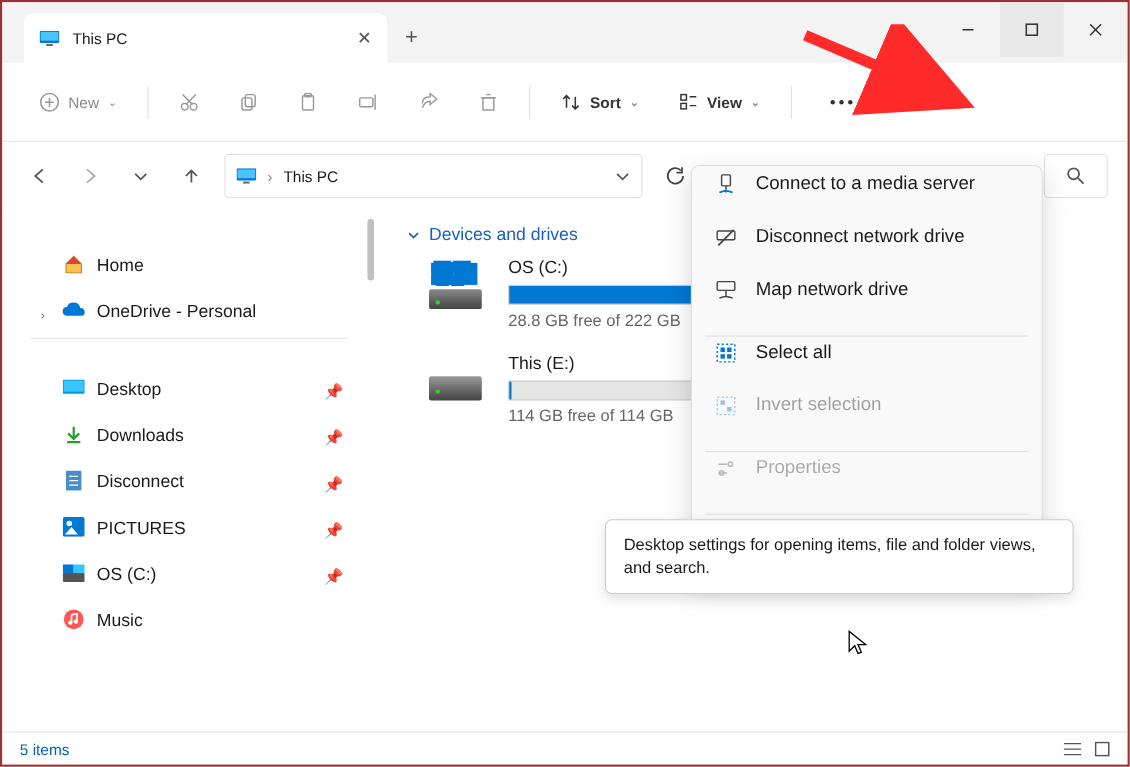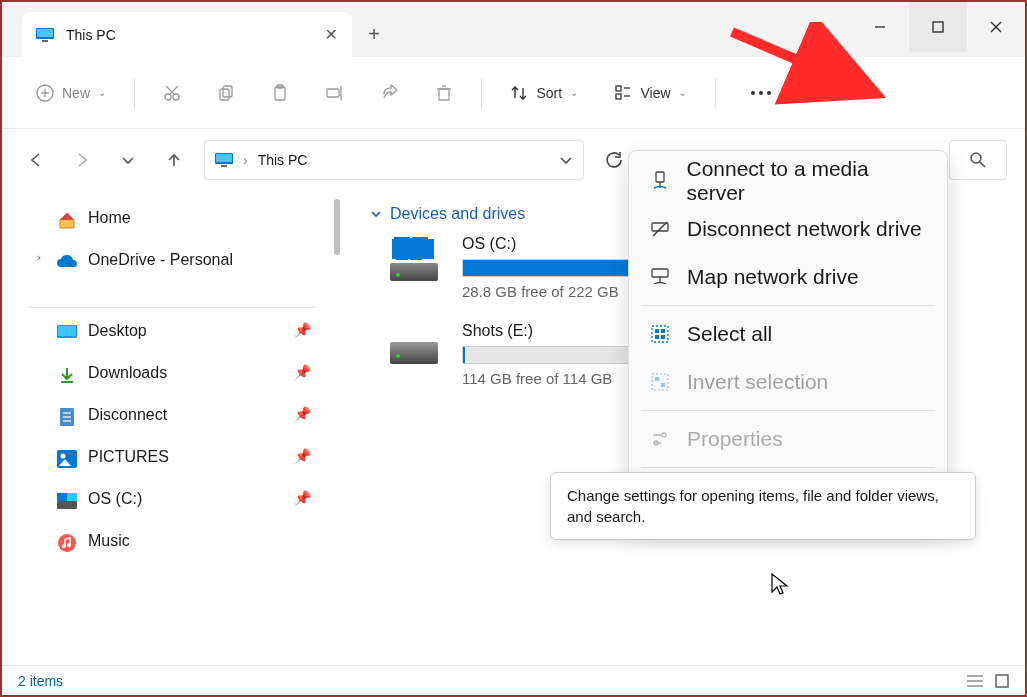--- a/index.html
+++ b/index.html
@@ -11,35 +11,35 @@
 .tab .pc-icon { width: 18px; height: 14px; }
 .tab .close { margin-left: auto; font-size: 16px; color: #555; }
 .new-tab { width: 44px; height: 45px; margin-top: 10px; display: flex; align-items: center; justify-content: center; font-size: 20px; color: #555; }
 .win-controls { margin-left: auto; display: flex; }
 .win-btn { width: 58px; height: 50px; display: flex; align-items: center; justify-content: center; font-size: 14px; color: #333; }
 .win-btn.max { background: #e9e9e9; }
 
 
 .toolbar { height: 72px; background: #fff; border-bottom: 1px solid #e5e5e5; display: flex; align-items: center; padding: 0 20px; gap: 8px; }
 .tb-btn { height: 40px; padding: 0 14px; display: flex; align-items: center; gap: 8px; color: #888; border-radius: 4px; }
-.tb-btn.active { color: #333; }
+.tb-btn.active { color: #333; font-weight: bold; }
 .tb-sep { width: 1px; height: 30px; background: #e0e0e0; margin: 0 6px; }
 .chev { font-size: 10px; color: #888; }
 
 
 .navbar { height: 62px; background: #fff; display: flex; align-items: center; padding: 0 18px; gap: 14px; }
 .nav-btn { width: 32px; height: 32px; display: flex; align-items: center; justify-content: center; color: #444; }
 .addr { flex: 1; max-width: 380px; height: 40px; border: 1px solid #e0e0e0; border-radius: 4px; display: flex; align-items: center; padding: 0 10px; gap: 10px; background: #fff; }
 .addr-chev { margin-left: auto; }
 .search-box { margin-left: auto; width: 58px; height: 40px; border: 1px solid #e0e0e0; border-radius: 4px; display: flex; align-items: center; justify-content: center; }
 
 
 .main { display: flex; height: calc(100% - 55px - 72px - 62px - 30px); background: #fff; }
 .sidebar { width: 340px; padding: 18px 18px; overflow: hidden; }
-.sb-item { display: flex; align-items: flex-start; gap: 10px; height: 42px; padding: 0 12px; border-radius: 4px; font-size: 16px; }
+.sb-item { display: flex; align-items: flex-end; gap: 10px; height: 42px; padding: 0 12px; border-radius: 4px; font-size: 16px; }
 .sb-item .pin { margin-left: auto; color: #888; font-size: 14px; }
 .sb-expand { width: 14px; display: inline-block; text-align: center; color: #666; font-size: 11px; }
 .sb-divider { height: 1px; background: #e5e5e5; margin: 14px 8px; }
 .sb-icon { width: 22px; height: 22px; display: flex; align-items: center; justify-content: center; }
 
 .content { flex: 1; padding: 14px 0 0 28px; position: relative; }
 .scroll-thumb { position: absolute; left: -8px; top: 8px; width: 6px; height: 56px; background: #c0c0c0; border-radius: 3px; }
 .group-header { color: #1a5fbf; font-size: 16px; display: flex; align-items: center; gap: 8px; margin-bottom: 12px; }
 .drive { display: flex; gap: 20px; margin: 10px 0 22px 16px; align-items: flex-start; }
 .drive-icon { width: 56px; height: 48px; display: flex; align-items: flex-end; }
@@ -48,21 +48,21 @@
 .drive-bar { height: 18px; background: #e5e5e5; border: 1px solid #ccc; position: relative; }
 .drive-bar-fill { position: absolute; left: 0; top: 0; bottom: 0; background: #0078d4; }
 .drive-free { color: #666; margin-top: 6px; font-size: 15px; }
 
 
 .statusbar { position: absolute; bottom: 0; left: 0; right: 0; height: 30px; background: #fff; border-top: 1px solid #e5e5e5; display: flex; align-items: center; padding: 0 16px; font-size: 14px; color: #0063b1; }
 .sb-views { margin-left: auto; display: flex; gap: 12px; color: #555; }
 
 
 .dropdown { position: absolute; top: 148px; left: 626px; width: 320px; background: #f9f9f9; border: 1px solid #ddd; border-radius: 8px; box-shadow: 0 8px 24px rgba(0,0,0,0.15); padding: 6px; z-index: 10; }
-.dd-item { display: flex; align-items: center; gap: 16px; height: 48px; padding: 0 14px; border-radius: 4px; font-size: 21px; }
+.dd-item { display: flex; gap: 16px; height: 48px; padding: 0 14px; border-radius: 4px; font-size: 17px; }
 .dd-item.hover { background: #ededed; }
 .dd-sep { height: 1px; background: #e0e0e0; margin: 4px 6px; }
 .dd-icon { width: 22px; height: 22px; display: flex; align-items: center; justify-content: center; color: #444; }
 
 
 .tooltip { position: absolute; top: 470px; left: 548px; width: 426px; background: #fff; border: 1px solid #ccc; border-radius: 6px; padding: 12px 16px; font-size: 15px; box-shadow: 0 4px 12px rgba(0,0,0,0.12); z-index: 20; line-height: 1.4; }
 
 
 .arrow { position: absolute; top: 20px; left: 720px; z-index: 30; pointer-events: none; }
 
@@ -387,32 +387,32 @@
             <defs>
               <linearGradient id="g2" x1="0" y1="0" x2="0" y2="1">
                 <stop offset="0" stop-color="#999"></stop>
                 <stop offset="1" stop-color="#444"></stop>
               </linearGradient>
             </defs>
             <circle cx="12" cy="34" r="2" fill="#3c3"></circle>
           </svg>
       </div>
       <div class="drive-info">
-        <div class="drive-name">Shots (E:)</div>
+        <div class="drive-name">This (E:)</div>
         <div class="drive-bar">
             <div class="drive-bar-fill" style="width:1%"></div>
           </div>
         <div class="drive-free">114 GB free of 114 GB</div>
       </div>
     </div>
   </div>
 </div>
 
 <div class="statusbar">
-  <span>2 items</span>
+  <span>5 items</span>
   <div class="sb-views">
     <span>
         <svg width="16" height="14">
           <line x1="0" y1="2" x2="16" y2="2" stroke="#555"></line>
           <line x1="0" y1="7" x2="16" y2="7" stroke="#555"></line>
           <line x1="0" y1="12" x2="16" y2="12" stroke="#555"></line>
         </svg>
       </span>
     <span>
         <svg width="14" height="14">
@@ -500,21 +500,21 @@
             <line x1="14.4" y1="14.4" x2="16.5" y2="16.5"></line>
             <line x1="3.5" y1="16.5" x2="5.6" y2="14.4"></line>
             <line x1="14.4" y1="5.6" x2="16.5" y2="3.5"></line>
           </g>
         </svg>
       </span>
     <span>Options</span>
   </div>
 </div>
 
-<div class="tooltip">Change settings for opening items, file and folder views, and search.</div>
+<div class="tooltip">Desktop settings for opening items, file and folder views, and search.</div>
 
 <svg class="arrow" width="180" height="90">
   <defs>
       <marker id="ah" markerWidth="12" markerHeight="12" refX="9" refY="5" orient="auto">
         <path d="M0 0 L10 5 L0 10 Z" fill="#ff2a2a"></path>
       </marker>
     </defs>
   <line x1="10" y1="10" x2="155" y2="72" stroke="#ff2a2a" stroke-width="10" marker-end="url(#ah)"></line>
 </svg>
 

